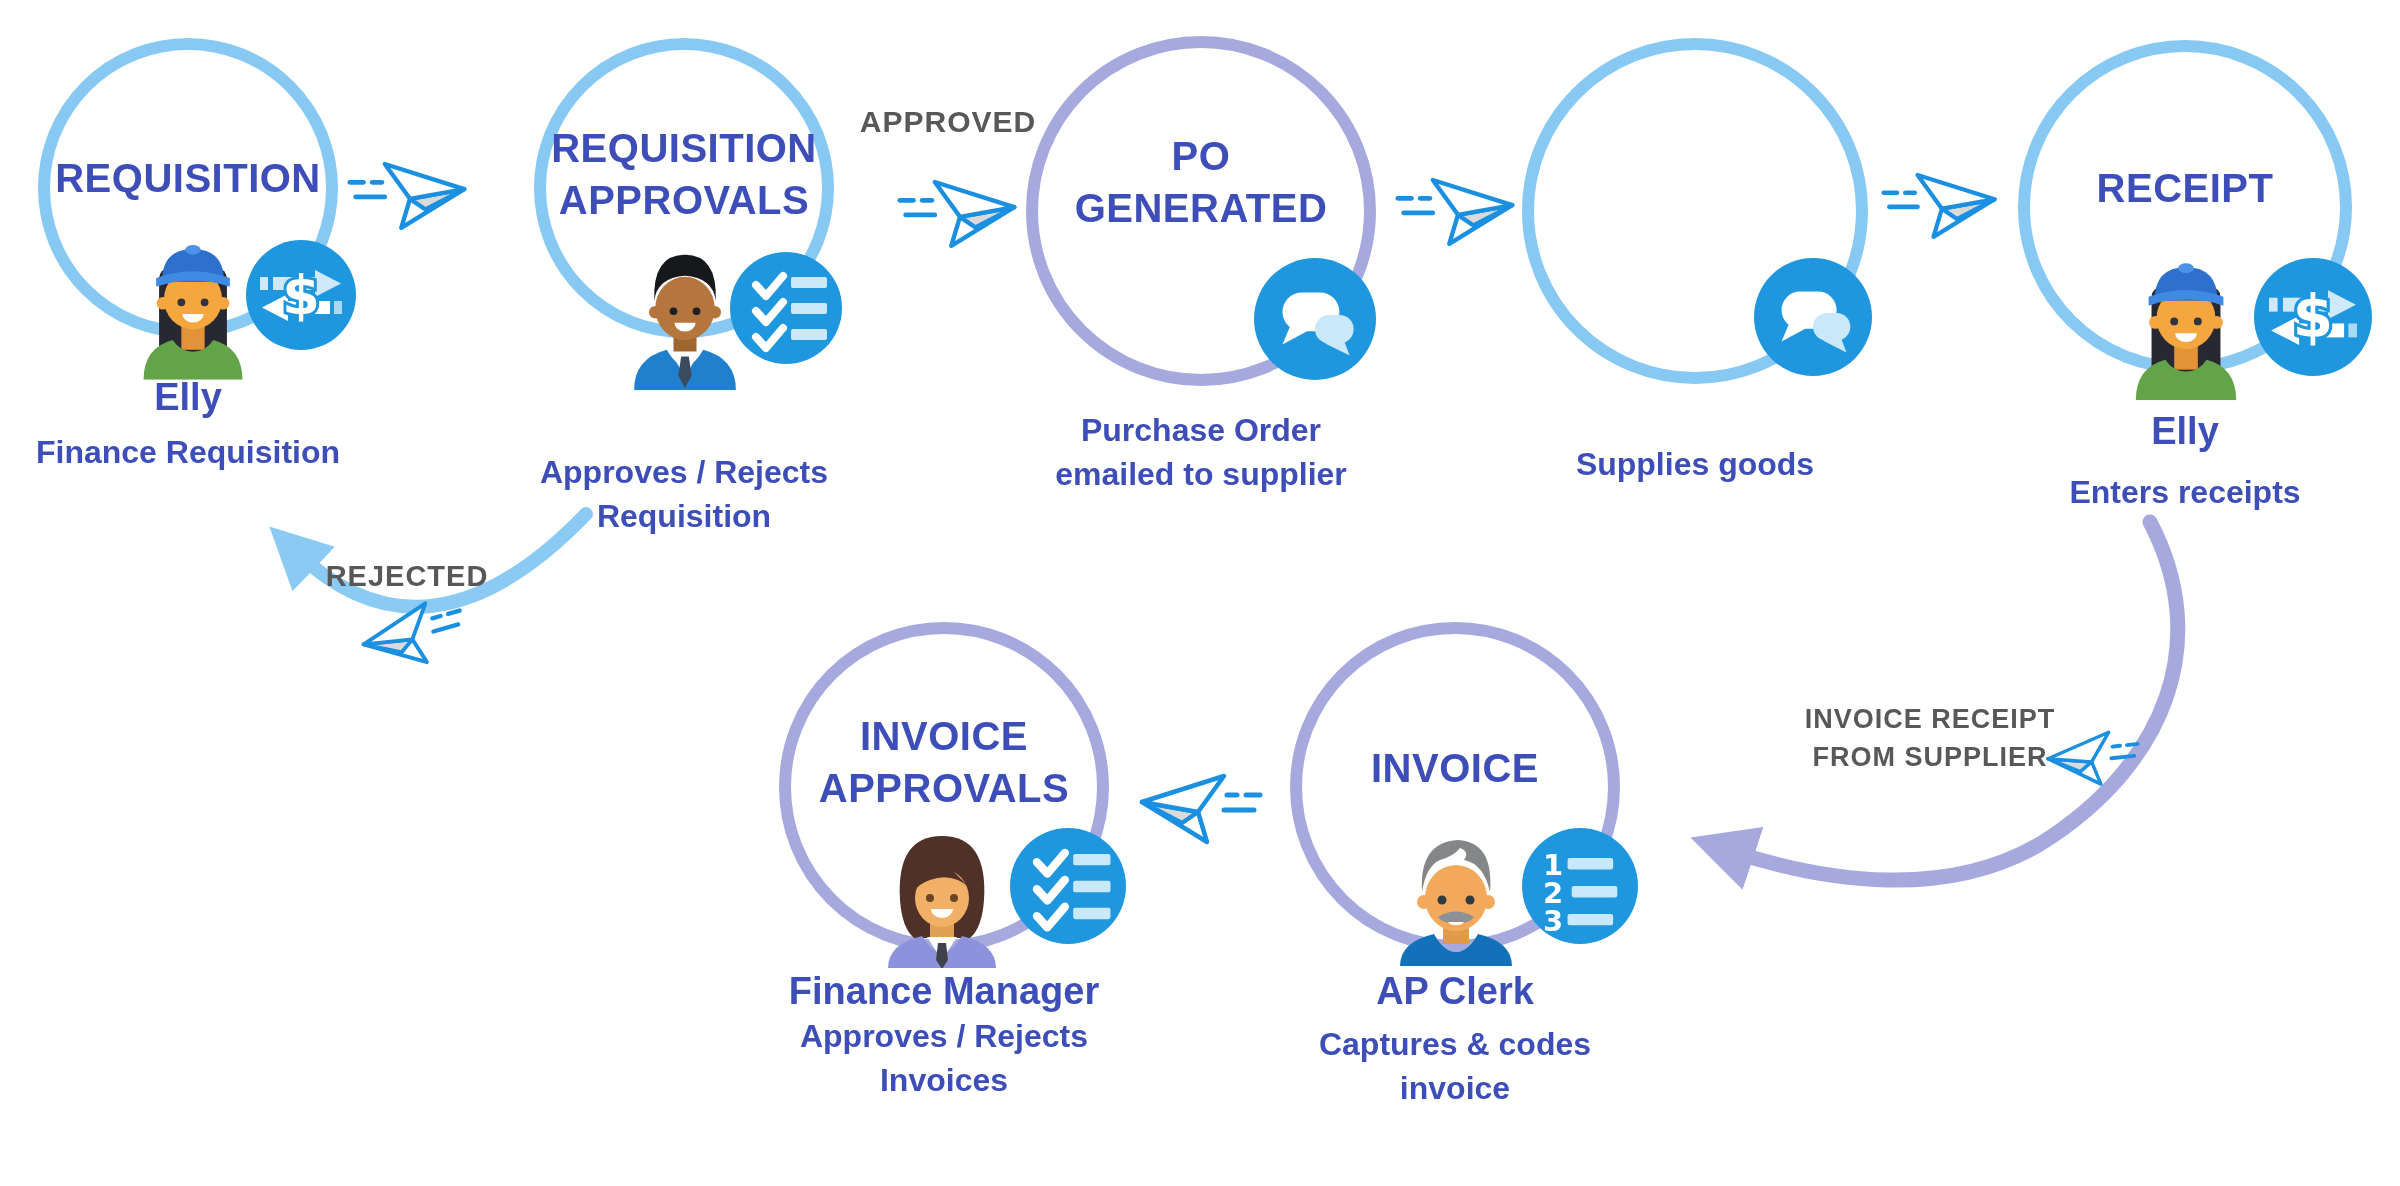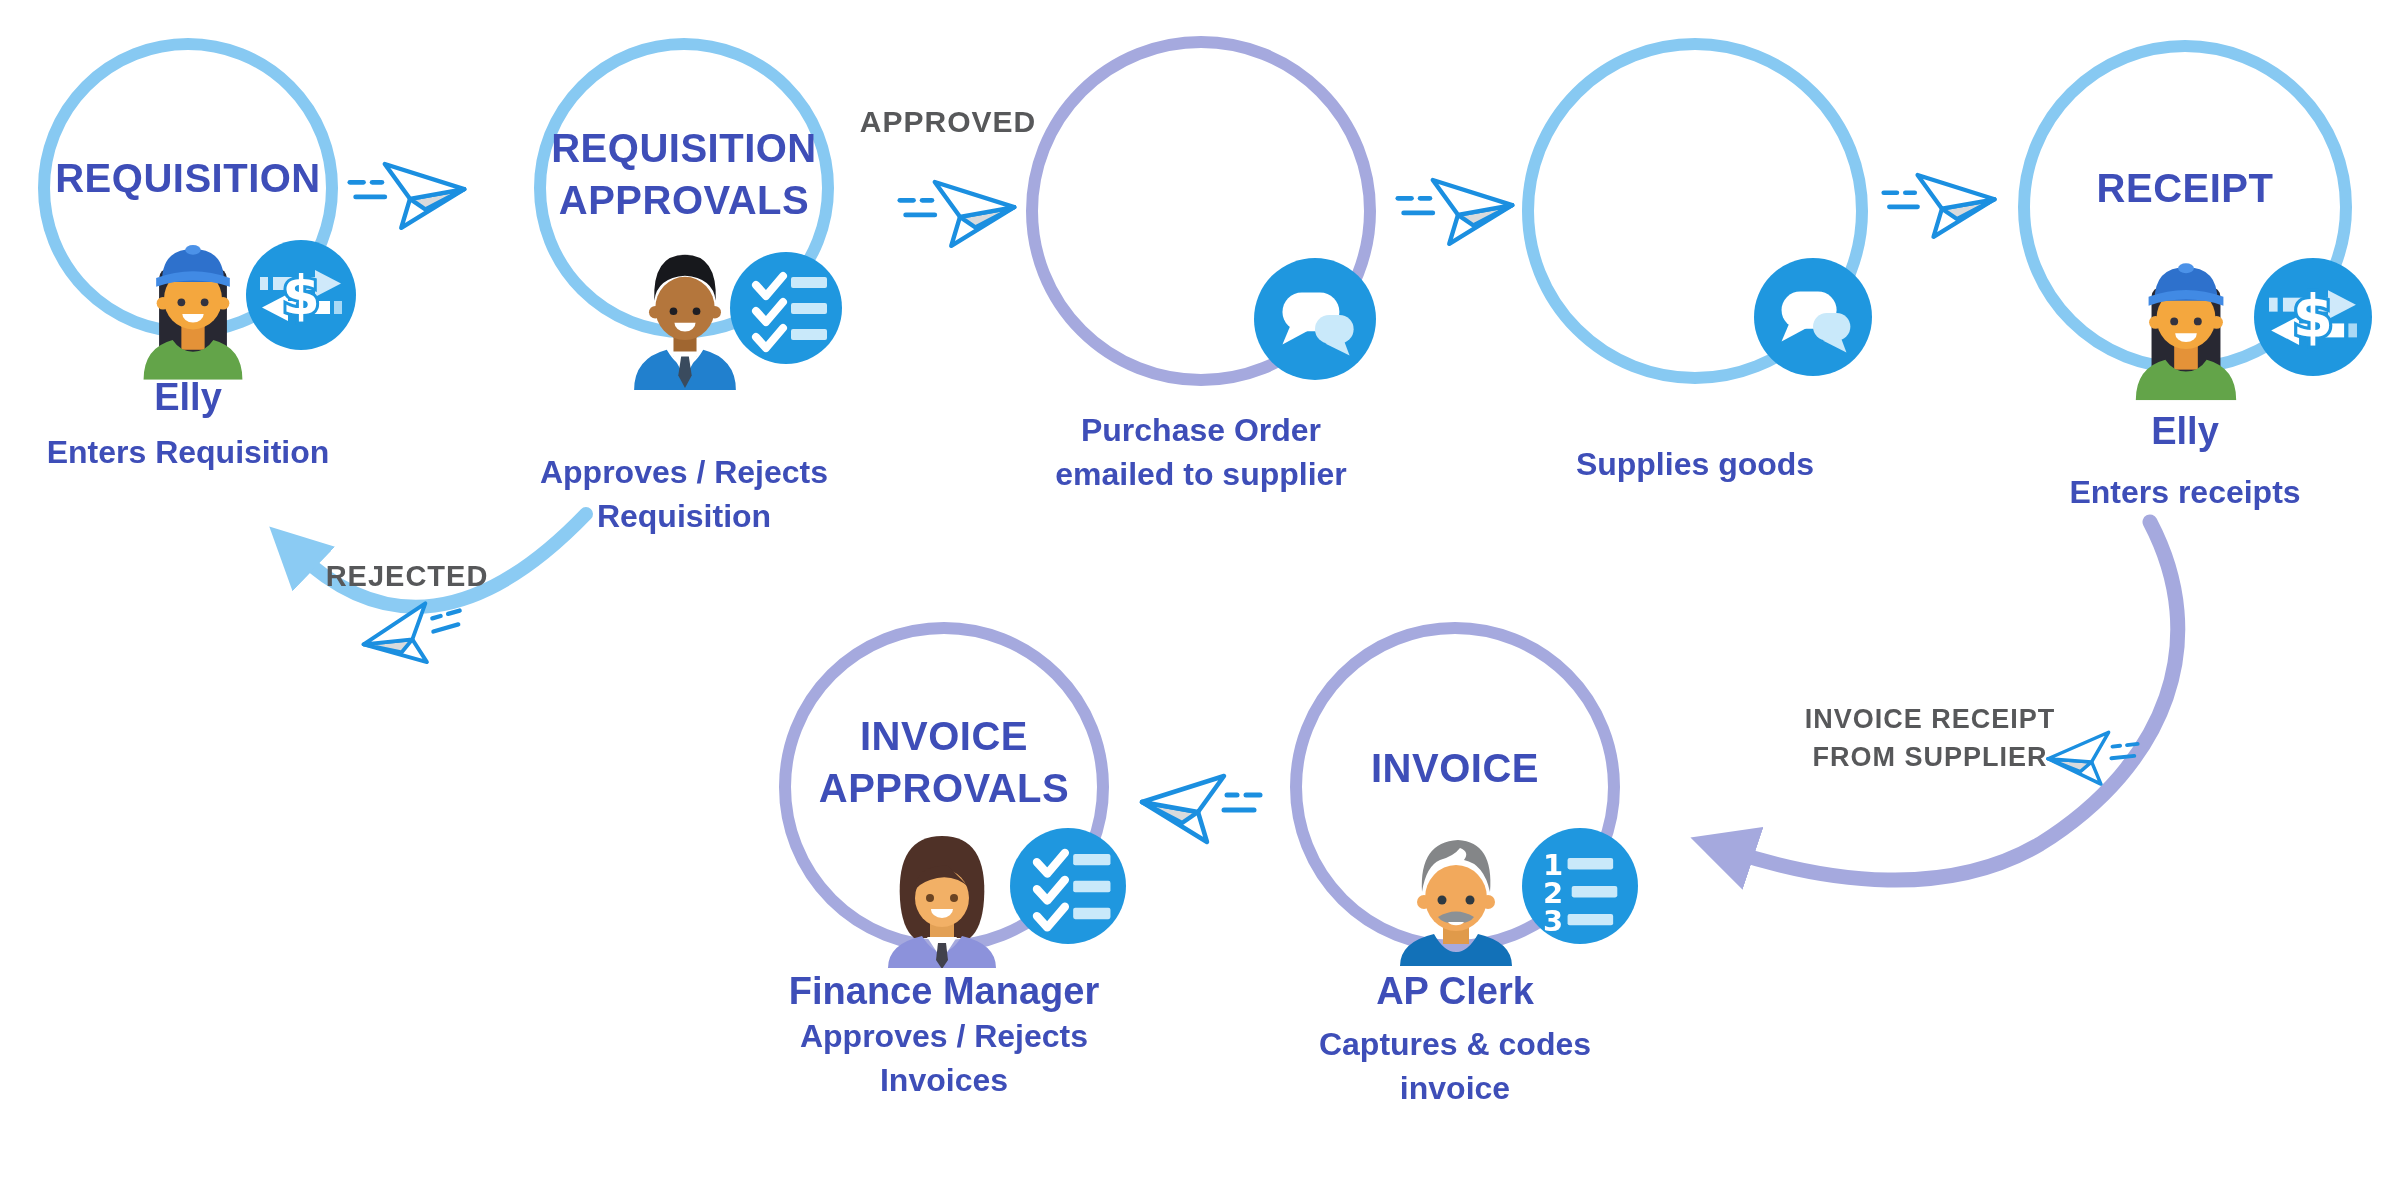--- a/index.html
+++ b/index.html
@@ -165,35 +165,37 @@
 
   <div class="ring blue" style="left:38px;top:38px;width:300px;height:300px;"></div>
   <div class="title" style="left:38px;top:152px;width:300px;">REQUISITION</div>
   <svg class="icon" style="left:130px;top:210px;width:126px;height:170px;" viewBox="0 0 130 175">
       <use href="#av-elly"></use>
     </svg>
   <svg class="icon" style="left:246px;top:240px;width:110px;height:110px;" viewBox="0 0 110 110">
       <use href="#b-money"></use>
     </svg>
   <div class="name" style="left:38px;top:376px;width:300px;">Elly</div>
-  <div class="action" style="left:8px;top:430px;width:360px;">Enters Requisition</div>
+  <div class="action" style="left:8px;top:430px;width:360px;">Finance Requisition</div>
 
   <div class="ring blue" style="left:534px;top:38px;width:300px;height:300px;"></div>
   <div class="title" style="left:534px;top:122px;width:300px;">REQUISITION
 APPROVALS</div>
   <svg class="icon" style="left:622px;top:222px;width:126px;height:168px;" viewBox="0 0 130 175">
       <use href="#av-jethro"></use>
     </svg>
   <svg class="icon" style="left:730px;top:252px;width:112px;height:112px;" viewBox="0 0 112 112">
       <use href="#b-check"></use>
     </svg>
   <div class="action" style="left:504px;top:450px;width:360px;">Approves / Rejects
 Requisition</div>
 
   <div class="ring purple" style="left:1026px;top:36px;width:350px;height:350px;"></div>
+  <div class="title" style="left:1026px;top:130px;width:350px;">PO
+GENERATED</div>
   <svg class="icon" style="left:1254px;top:258px;width:122px;height:122px;" viewBox="0 0 120 120">
       <use href="#b-chat"></use>
     </svg>
   <div class="action" style="left:1026px;top:408px;width:350px;">Purchase Order
 emailed to supplier</div>
 
   <div class="ring blue" style="left:1522px;top:38px;width:346px;height:346px;"></div>
   <svg class="icon" style="left:1754px;top:258px;width:118px;height:118px;" viewBox="0 0 120 120">
       <use href="#b-chat"></use>
     </svg>

